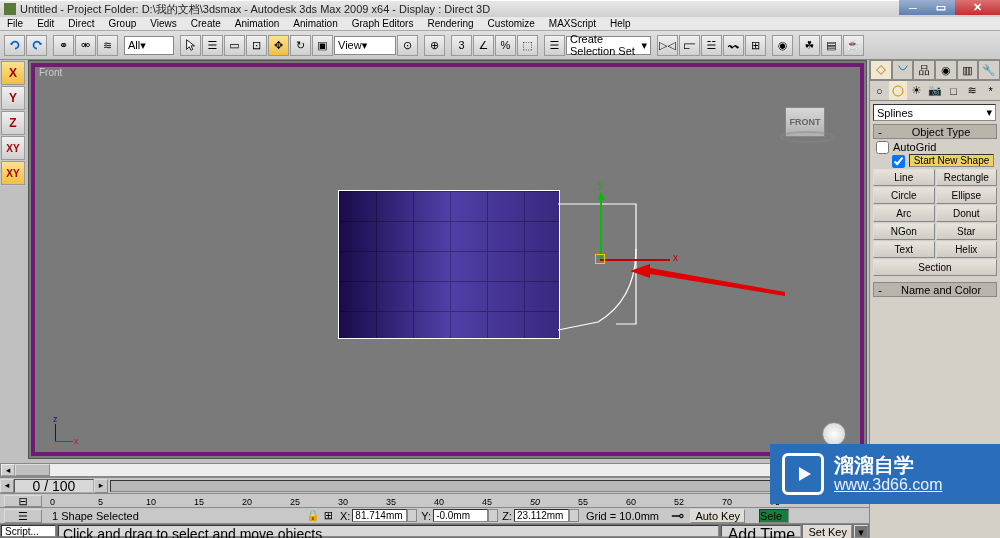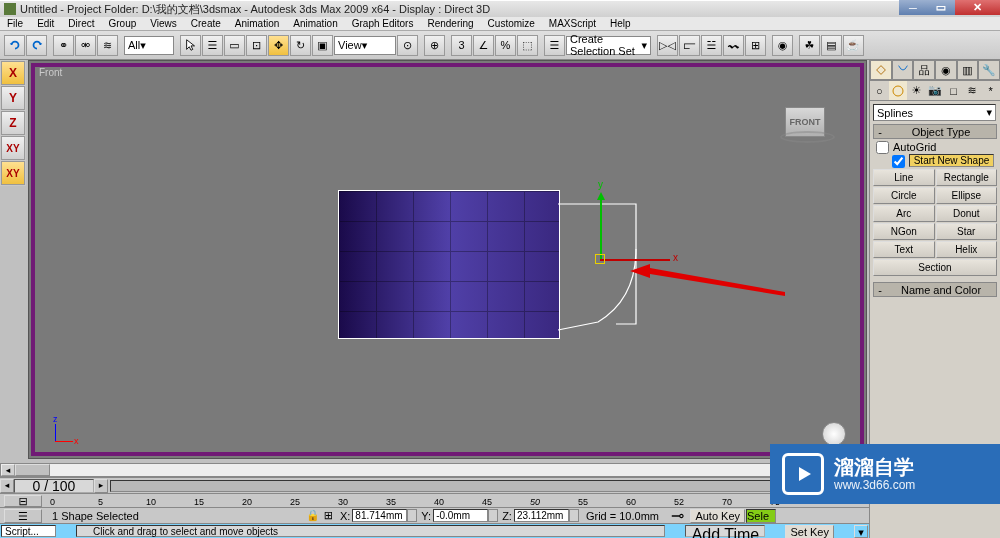--- a/index.html
+++ b/index.html
@@ -111,32 +111,32 @@
 .ruler-row .tick { position:absolute; bottom:0; font-size:9px; }
 
 .status-row { height: 16px; background: #c8c8c8; border-top:1px solid #888; display:flex; align-items:center; font-size:10px; }
 .selection-txt { padding: 0 6px; flex:0 0 260px; }
 .coord { display:flex; align-items:center; margin: 0 1px; }
 .coord-lbl { padding:0 2px; }
 .coord-val { width:55px; height:13px; background:#fff; border:1px inset #888; padding:0 2px; font-size:10px; }
 .spinner { width:10px; height:13px; background:#d0d0d0; border:1px solid #888; }
 .grid-txt { padding: 0 6px; text-align: center; }
 
-.prompt-row { height:15px; display:flex; background:#7dd3fc; border-top:1px solid #888;gap:18px; }
+.prompt-row { height:15px; display:flex; background:#737373; border-top:1px solid #888; }
 .script-box { width:55px; background:#fff; border:1px inset #888; font-size:10px; padding:0 3px; margin:1px; }
-.prompt-txt { flex:1; background:#d8d8d8; border:1px inset #888; font-size:10px; padding:0 16px; margin:1px; }
+.prompt-txt { flex:1; background:#d8d8d8; border:1px inset #888; font-size:14px; padding:0 4px; margin:1px; }
 .auto-key { background:#e0dcd4; border:1px outset #ddd; padding:0 4px; height:14px; }
-.sel-box { background:#84cc16; border:1px inset #888; width:30px; height:14px; margin-left:1px; }
+.sel-box { background:#15803d; border:1px inset #888; width:30px; height:14px; margin-left:14px; }
 
 
 .watermark { position: absolute; right: 0; bottom: 34px; width: 230px; height: 60px; background: #2a6db8; display:flex; align-items:center; padding: 0 12px; color:#fff; }
 .watermark .logo { width:42px; height:42px; border:3px solid #fff; border-radius:6px; display:flex; align-items:center; justify-content:center; margin-right:10px; }
 .watermark .logo svg { fill:#fff; }
 .watermark .txt { font-size:20px; font-weight:bold; line-height:1.1; }
-.watermark .url { font-size:12px; opacity:0.9; font-family: Arial; }
+.watermark .url { font-size:16px; opacity:0.9; font-family: Arial; text-decoration: underline; }
 
 
 .ico { width:14px; height:14px; }
 </style>
 </head>
 <body>
 
 <div class="titlebar">
   <div class="icon"></div>
   <span class="title">Untitled    - Project Folder: D:\我的文档\3dsmax        - Autodesk 3ds Max  2009 x64        - Display : Direct 3D</span>

